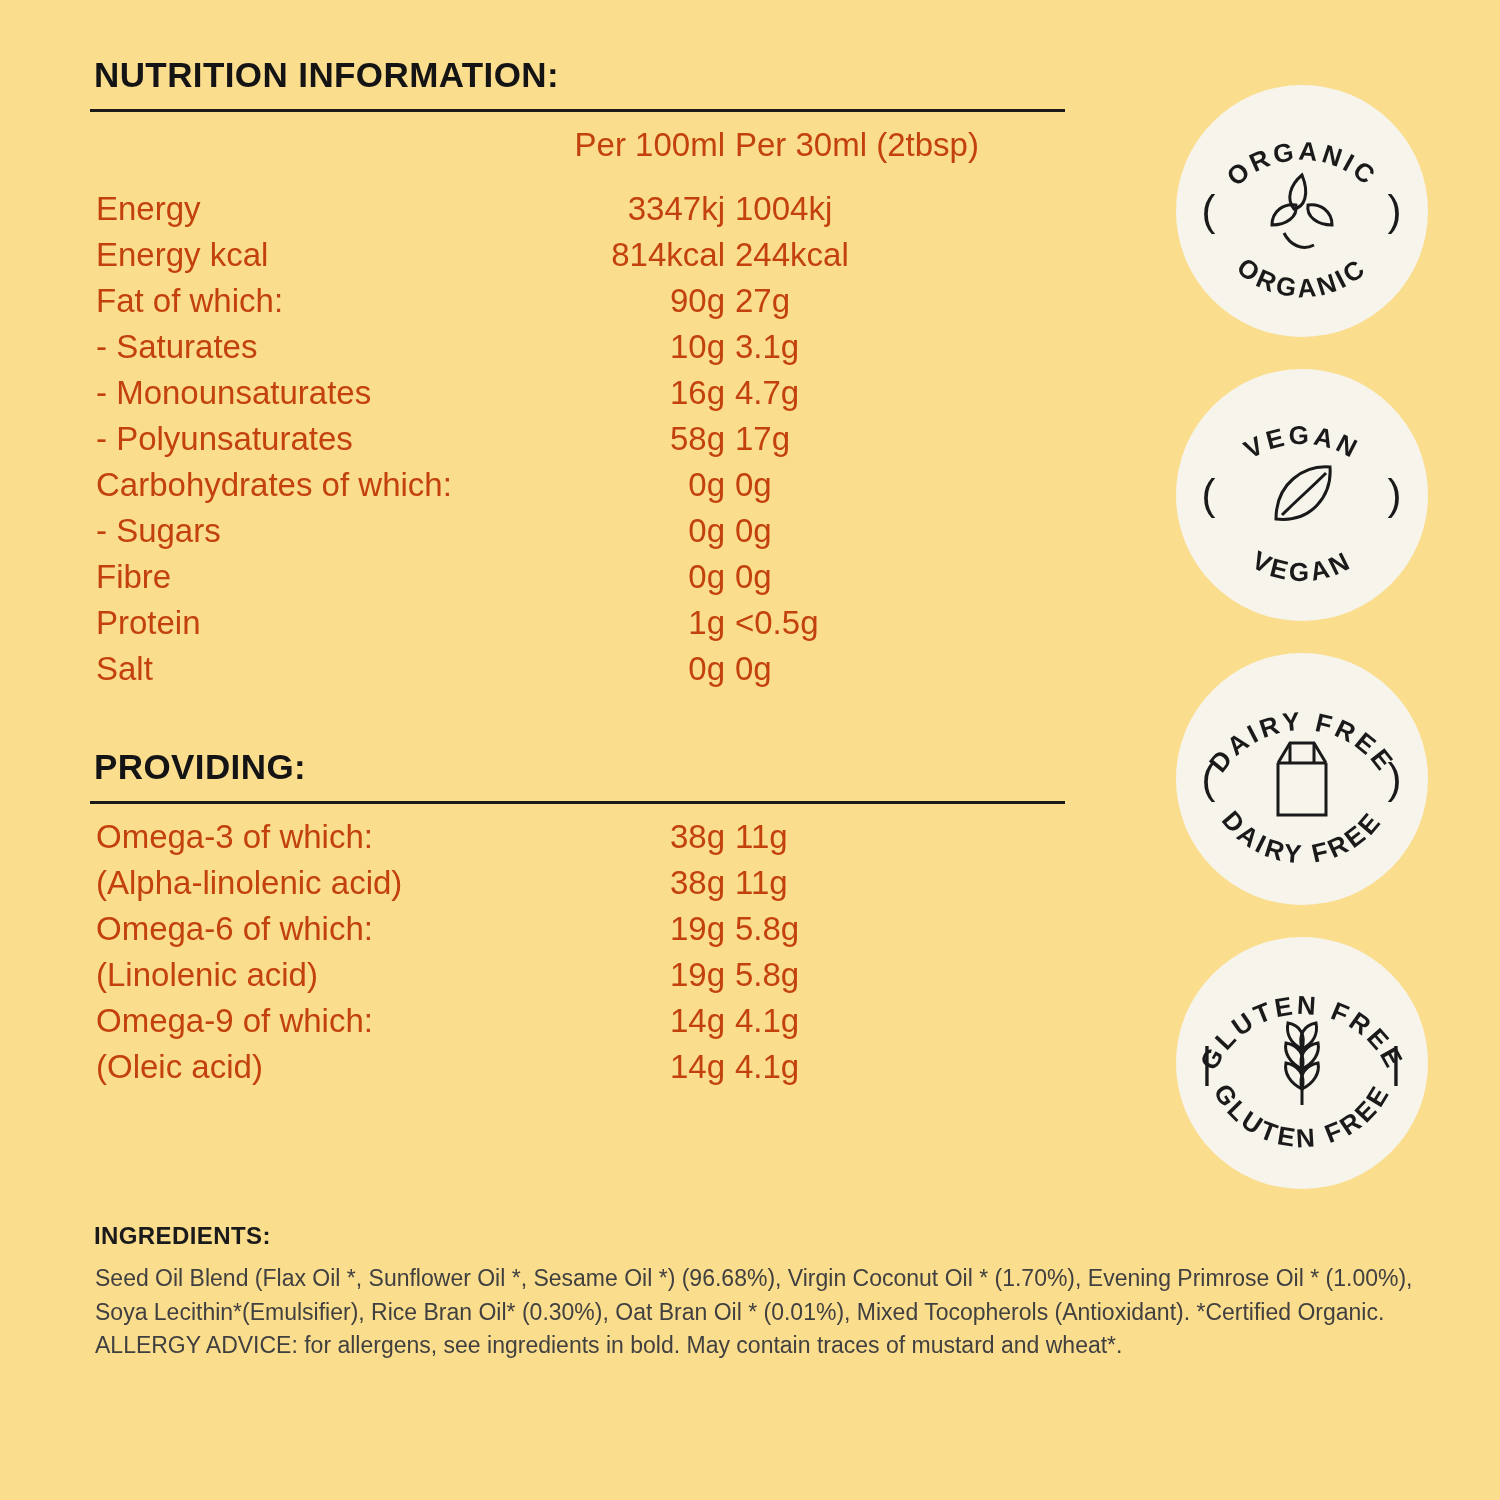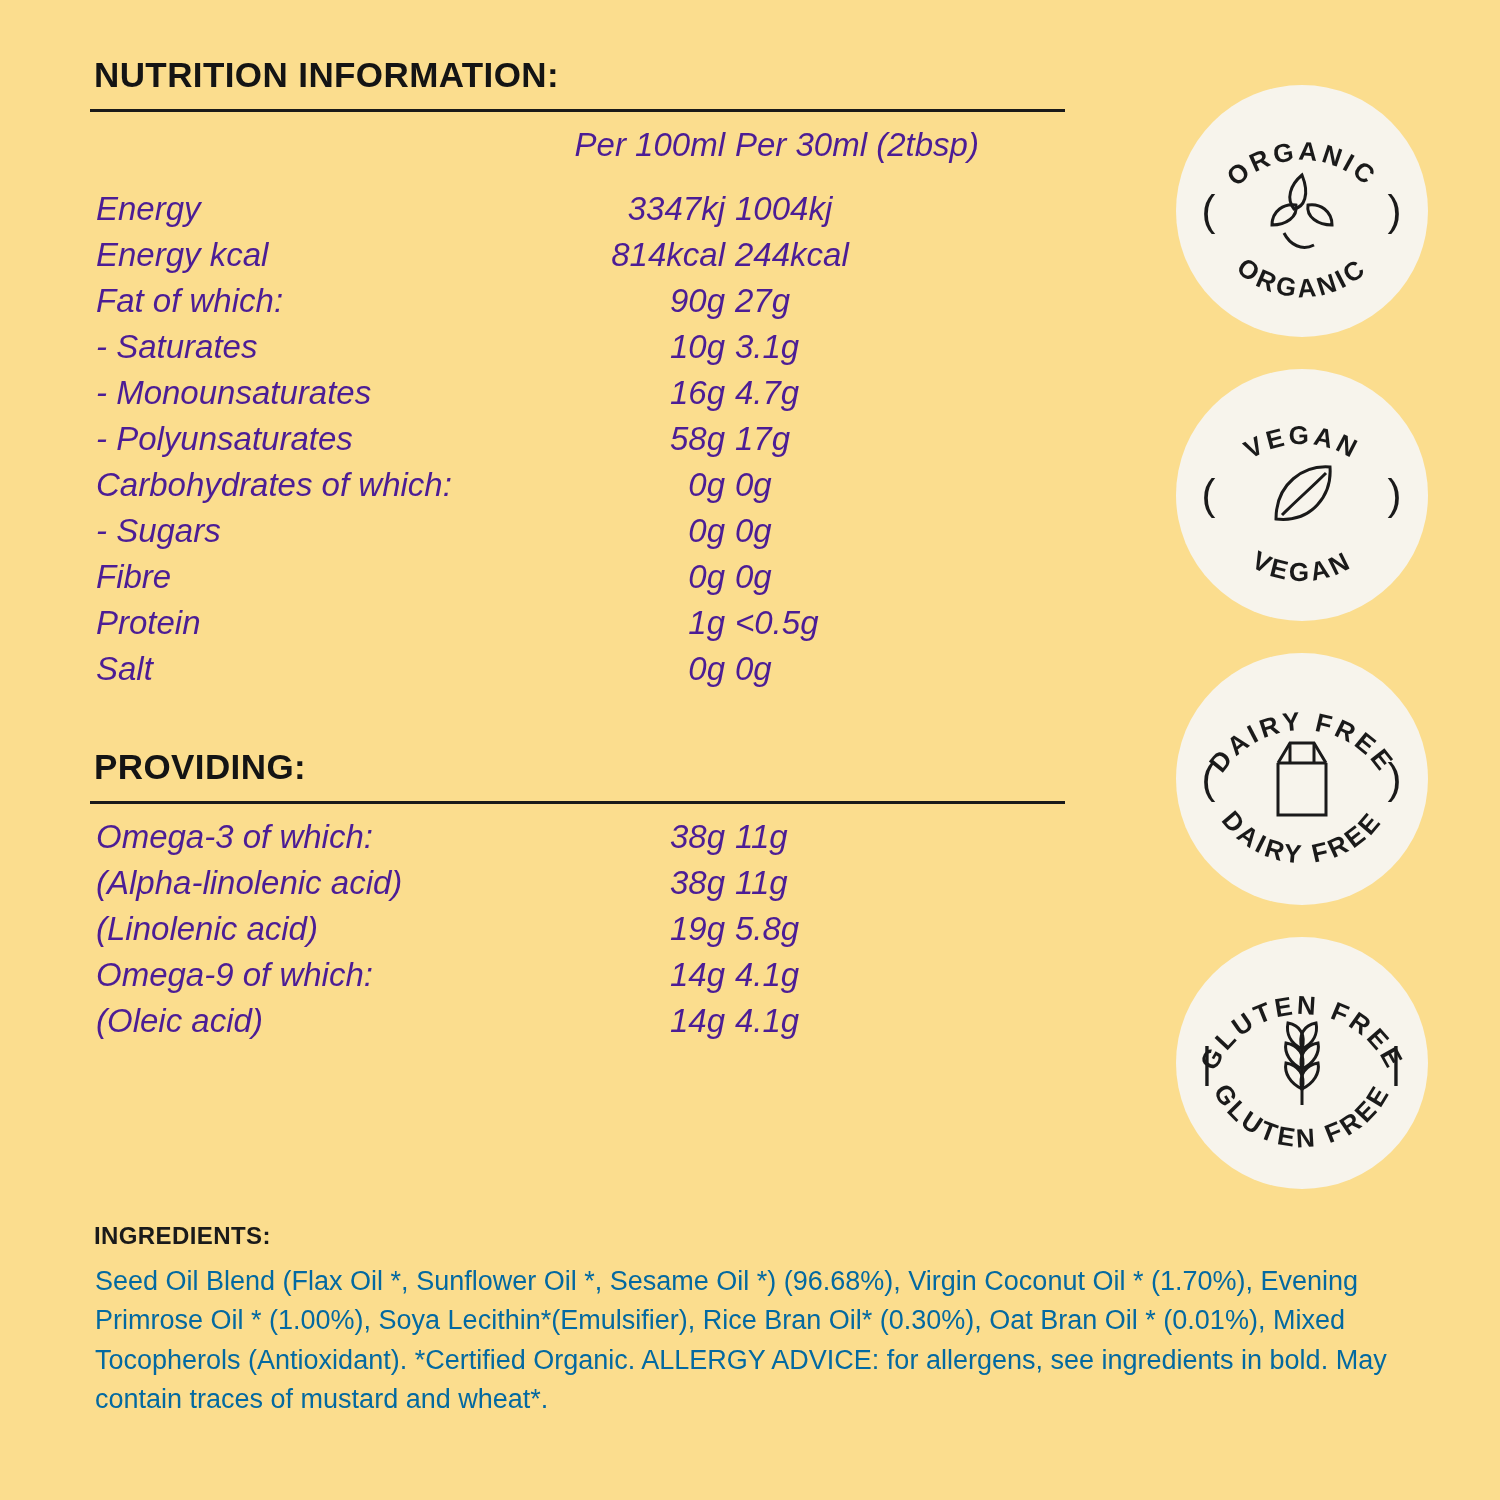--- a/index.html
+++ b/index.html
@@ -51,44 +51,43 @@
 
   table.nut {
     width: 975px;
     border-collapse: collapse;
     font-size: 33px;
   }
   table.nut td {
     padding: 4px 0 4px 0;
     vertical-align: baseline;
     font-weight: 400;
-    color: #4c1d95;
-    font-style: italic;
+    color: #c2410c;
   }
   table.nut td.label { text-align: left; padding-left: 6px; }
   table.nut td.c1 { text-align: right; width: 230px; padding-right: 10px; }
   table.nut td.c2 { text-align: left; width: 330px; padding-right: 12px; }
   tr.head td { padding-bottom: 22px; }
   tr.head td.c1, tr.head td.c2 { font-weight: 400; }
 
   .block-gap { height: 55px; }
 
   
   .ingredients-title {
     font-size: 24px;
     font-weight: 700;
     letter-spacing: 0.4px;
     margin: 0 0 12px 4px;
   }
   .ingredients-body {
-    font-size: 27px;
+    font-size: 23px;
     line-height: 1.46;
     margin-left: 5px;
     width: 1360px;
-    color: #0369a1;
+    color: #404040;
   }
 
   .ing-wrap {
     position: absolute;
     left: 62px;
     top: 1222px;
   }
 
   
   .badge {
@@ -216,20 +215,25 @@
       <tbody id="providing-body">
           <tr>
             <td class="label">Omega-3 of which:</td>
             <td class="c1">38g</td>
             <td class="c2">11g</td>
           </tr>
           <tr>
             <td class="label">(Alpha-linolenic acid)</td>
             <td class="c1">38g</td>
             <td class="c2">11g</td>
+          </tr>
+          <tr>
+            <td class="label">Omega-6 of which:</td>
+            <td class="c1">19g</td>
+            <td class="c2">5.8g</td>
           </tr>
           <tr>
             <td class="label">(Linolenic acid)</td>
             <td class="c1">19g</td>
             <td class="c2">5.8g</td>
           </tr>
           <tr>
             <td class="label">Omega-9 of which:</td>
             <td class="c1">14g</td>
             <td class="c2">4.1g</td>

